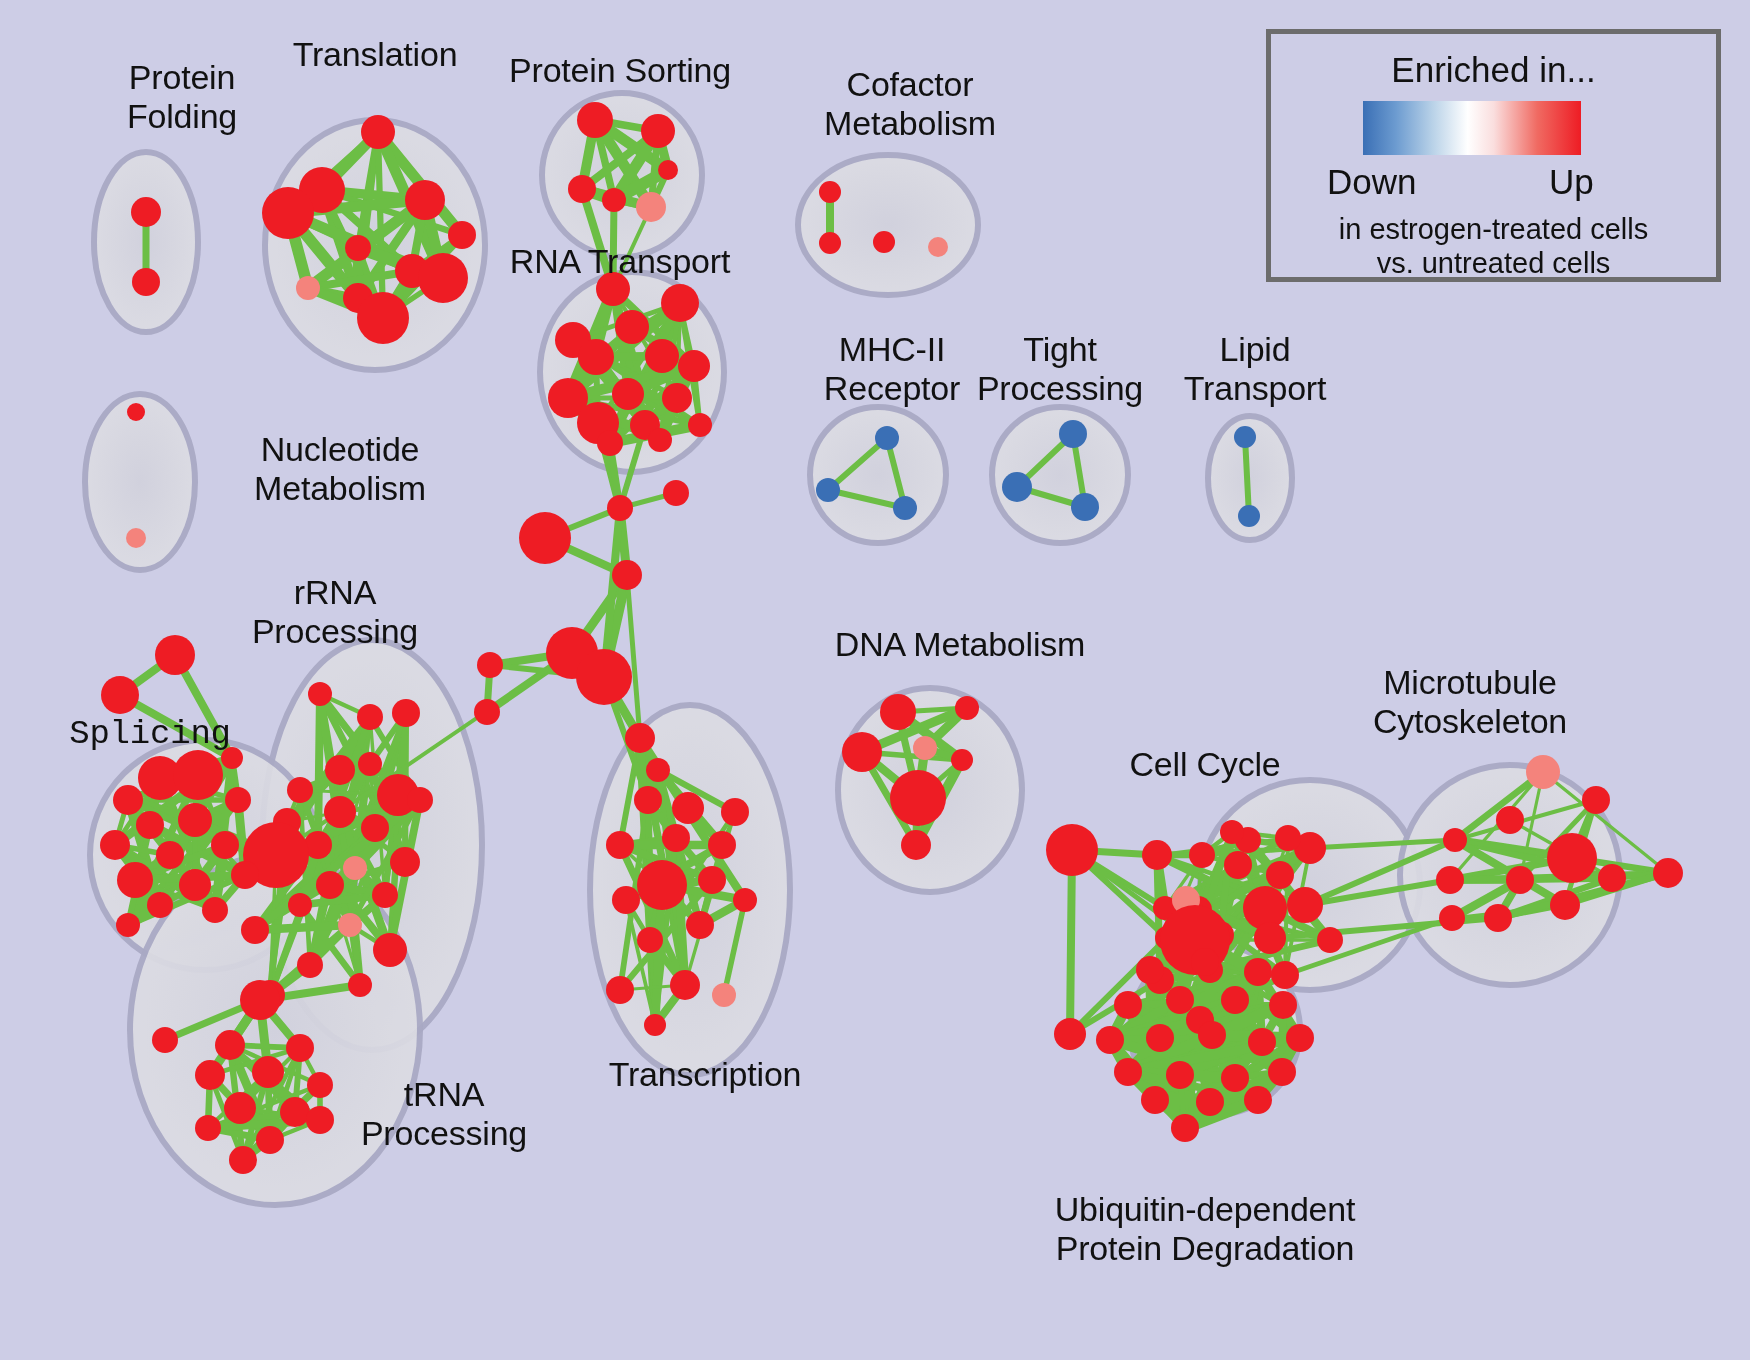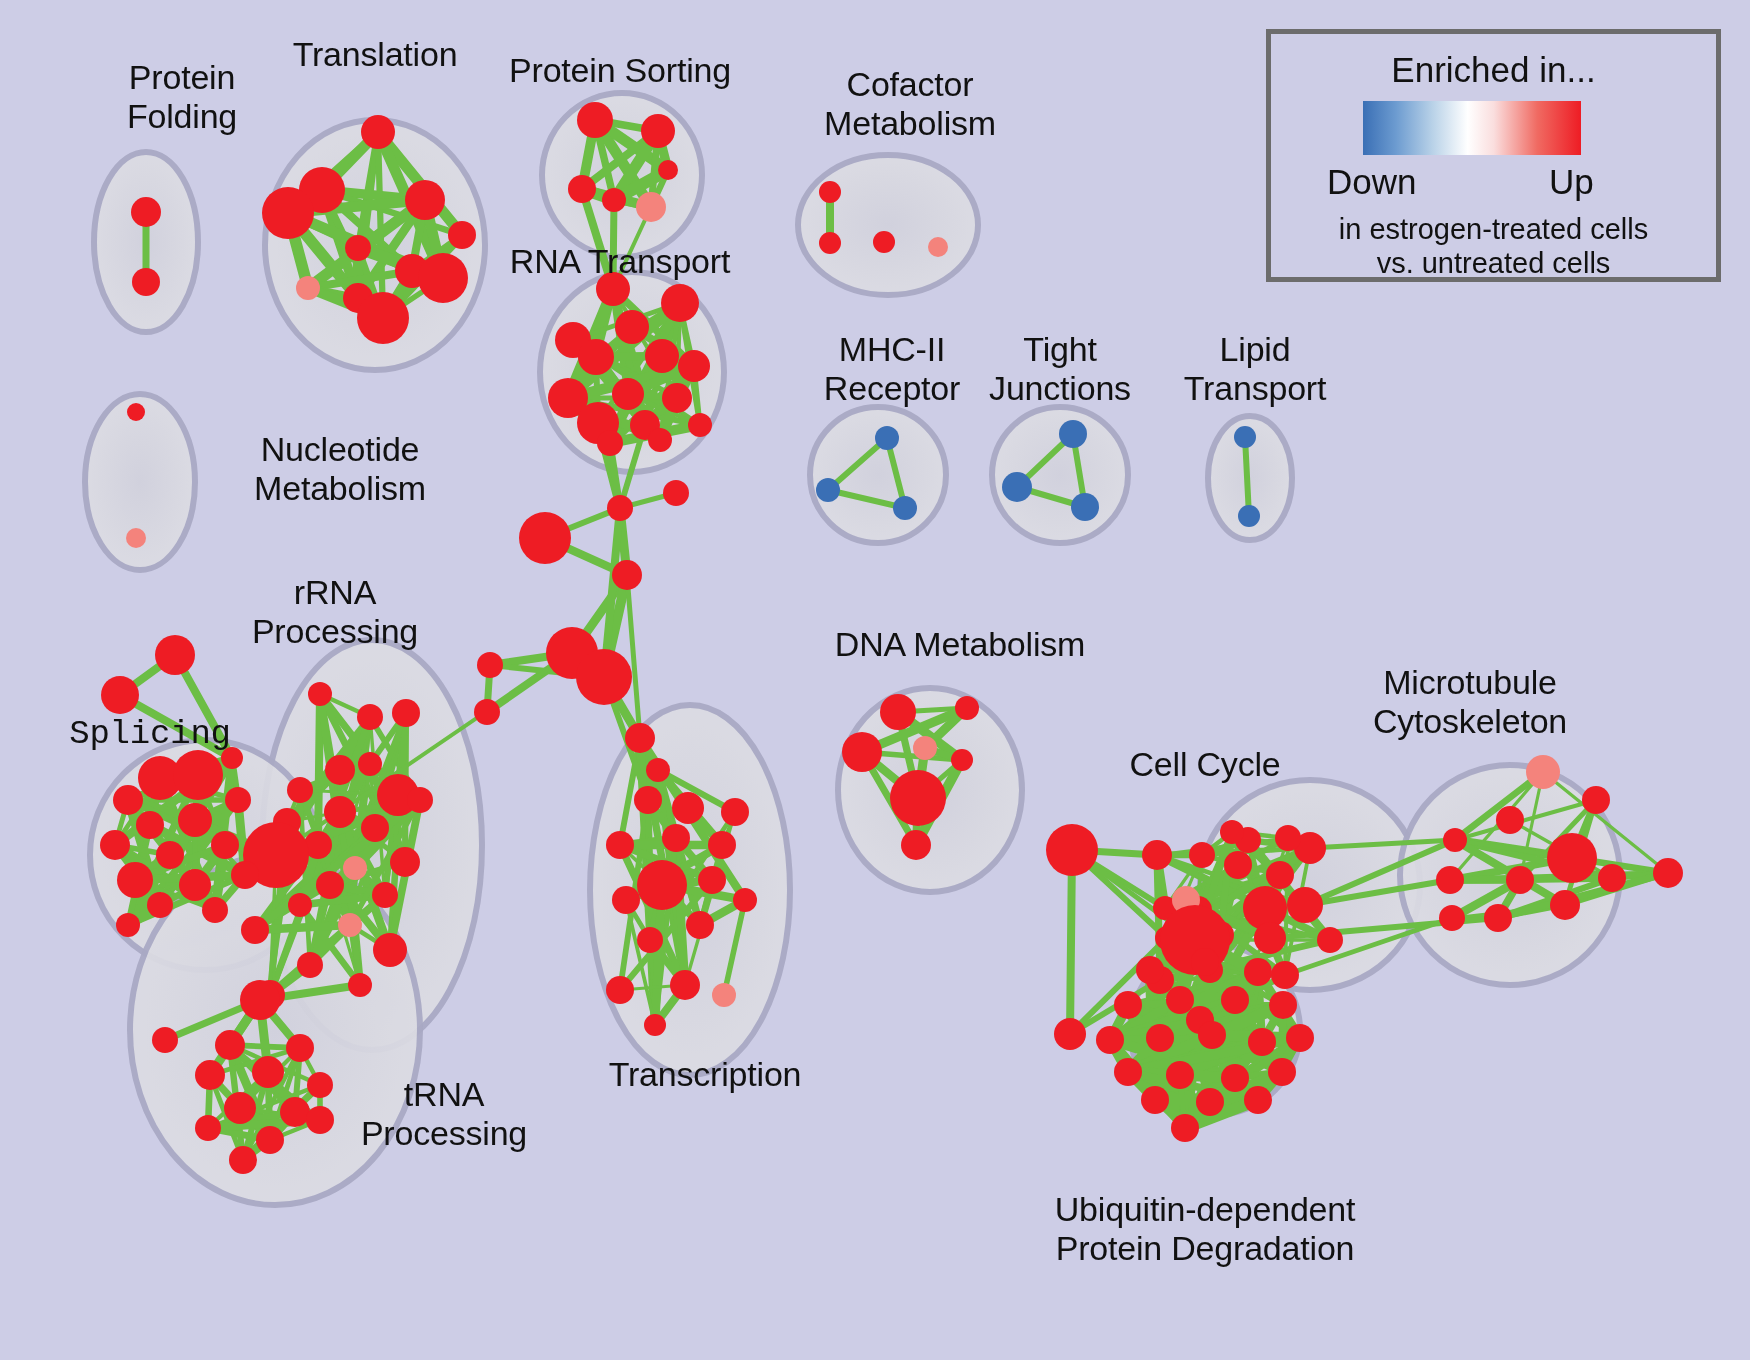--- a/index.html
+++ b/index.html
@@ -884,21 +884,21 @@
       <div class="cluster-label" style="left: 200px; top: 35px; width: 350px;">Translation</div>
       <div class="cluster-label" style="left: 440px; top: 35px; width: 360px; margin-top: 16px;">Protein Sorting</div>
       <div class="cluster-label" style="left: 440px; top: 222px; width: 360px; margin-top: 20px;">RNA Transport</div>
       <div class="cluster-label" style="left: 760px; top: 65px; width: 300px;">Cofactor
 Metabolism</div>
       <div class="cluster-label" style="left: 190px; top: 430px; width: 300px;">Nucleotide
 Metabolism</div>
       <div class="cluster-label" style="left: 772px; top: 330px; width: 240px;">MHC-II
 Receptor</div>
       <div class="cluster-label" style="left: 955px; top: 330px; width: 210px;">Tight
-Junctions</div>
+Processing</div>
       <div class="cluster-label" style="left: 1150px; top: 330px; width: 210px;">Lipid
 Transport</div>
       <div class="cluster-label" style="left: 215px; top: 573px; width: 240px;">rRNA
 Processing</div>
       <div class="cluster-label" style="left: 50px; top: 715px; width: 200px; font-family: Liberation Mono, monospace;">Splicing</div>
       <div class="cluster-label" style="left: 324px; top: 1075px; width: 240px;">tRNA
 Processing</div>
       <div class="cluster-label" style="left: 555px; top: 1055px; width: 300px; text-align: center;">Transcription</div>
       <div class="cluster-label" style="left: 800px; top: 625px; width: 320px;">DNA Metabolism</div>
       <div class="cluster-label" style="left: 1075px; top: 745px; width: 260px;">Cell Cycle</div>

